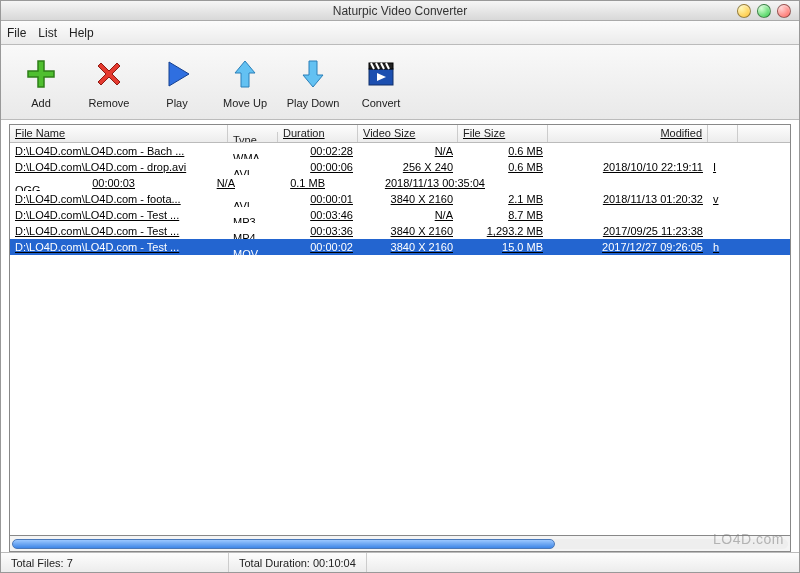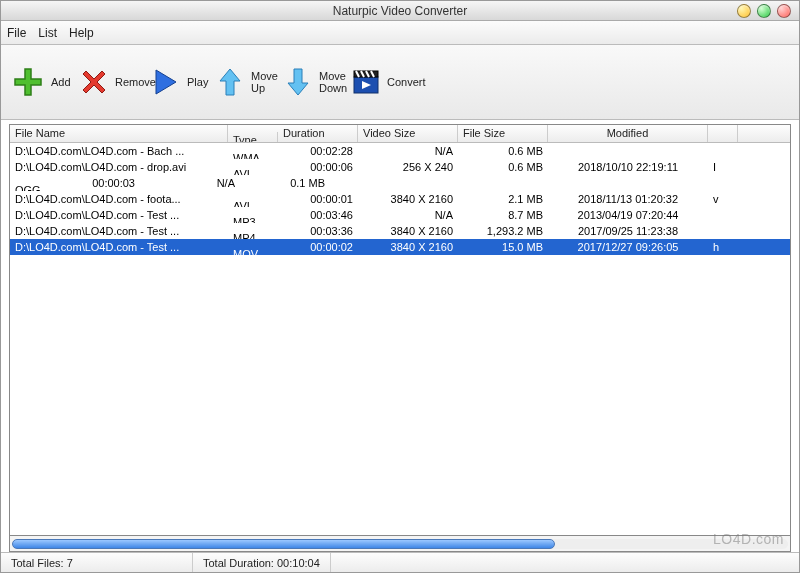--- a/index.html
+++ b/index.html
@@ -64,21 +64,21 @@
     background: linear-gradient(#f9f9f9, #e9e9e9);
     border-bottom: 1px solid #bbb;
     display: flex;
     align-items: center;
     padding: 6px 8px;
     gap: 4px;
   }
   .tool-item {
     width: 64px;
     display: flex;
-    flex-direction: row;
+    flex-direction: column;
     align-items: center;
     gap: 4px;
     font-size: 11px;
     color: #222;
   }
   .tool-icon {
     width: 38px; height: 38px;
     display: flex;
     align-items: center;
     justify-content: center;
@@ -90,20 +90,21 @@
     flex-direction: column;
     overflow: hidden;
   }
   .listview {
     flex: 1;
     border: 1px solid #888;
     background: #fff;
     overflow: hidden;
     display: flex;
     flex-direction: column;
+    text-decoration: underline;
   }
   .list-header {
     display: flex;
     height: 18px;
     background: linear-gradient(#fdfdfd, #ececec);
     border-bottom: 1px solid #bbb;
     font-size: 11px;
     color: #222;
   }
   .list-header .col {
@@ -131,21 +132,21 @@
   .row .col {
     padding: 0 5px;
     overflow: hidden;
     text-overflow: ellipsis;
   }
   .col-filename { width: 218px; text-align: left; }
   .col-type     { width: 50px;  text-align: left; margin-top: 7px; }
   .col-duration { width: 80px;  text-align: right; }
   .col-vsize    { width: 100px; text-align: right; }
   .col-fsize    { width: 90px;  text-align: right; }
-  .col-modified { width: 160px; text-align: center; }
+  .col-modified { width: 160px; text-align: right; }
   .col-extra    { width: 30px;  text-align: left; }
   .list-header .col-duration,
   .list-header .col-vsize,
   .list-header .col-fsize { text-align: left; }
   .scrollbar-h {
     height: 16px;
     border: 1px solid #888;
     border-top: none;
     background: #f4f4f4;
     display: flex;
@@ -177,21 +178,21 @@
     font-size: 11px;
     color: #222;
   }
   .status-cell {
     padding: 0 10px;
     border-right: 1px solid #ccc;
     height: 100%;
     display: flex;
     align-items: center;
   }
-  .status-cell:first-child { width: 192px; }
+  .status-cell:first-child { width: 228px; }
   .watermark {
     position: absolute;
     right: 16px;
     bottom: 26px;
     font-size: 14px;
     color: rgba(120,120,120,0.5);
     font-weight: 300;
     letter-spacing: 0.5px;
   }
 </style>
@@ -247,21 +248,21 @@
         </svg>
       </div>
       <span>Move Up</span>
     </div>
     <div class="tool-item">
       <div class="tool-icon">
         <svg width="34" height="34" viewBox="0 0 34 34">
           <path d="M17 30 L27 18 H21 V4 H13 V18 H7 Z" fill="#63c1f2" stroke="#2a7fb8" stroke-width="1"></path>
         </svg>
       </div>
-      <span>Move Down</span>
+      <span>Play Down</span>
     </div>
     <div class="tool-item">
       <div class="tool-icon">
         <svg width="34" height="34" viewBox="0 0 34 34">
           <rect x="5" y="12" width="24" height="16" fill="#1c4fb0" stroke="#10306a"></rect>
           <rect x="5" y="6" width="24" height="6" fill="#222" stroke="#000"></rect>
           <path d="M7 6 L10 12 M12 6 L15 12 M17 6 L20 12 M22 6 L25 12" stroke="#fff" stroke-width="2"></path>
           <path d="M13 16 L22 20 L13 24 Z" fill="#fff"></path>
         </svg>
       </div>
@@ -296,38 +297,38 @@
             <div class="col col-vsize">256 X 240</div>
             <div class="col col-fsize">0.6 MB</div>
             <div class="col col-modified">2018/10/10 22:19:11</div>
             <div class="col col-extra">I</div>
           </div>
           <div class="row">
             <div class="col col-type">OGG</div>
             <div class="col col-duration">00:00:03</div>
             <div class="col col-vsize">N/A</div>
             <div class="col col-fsize">0.1 MB</div>
+            <div class="col col-modified">2018/11/13 00:35:04</div>
             <div class="col col-extra"></div>
           </div>
           <div class="row">
             <div class="col col-filename">D:\LO4D.com\LO4D.com - foota...</div>
             <div class="col col-type">AVI</div>
             <div class="col col-duration">00:00:01</div>
             <div class="col col-vsize">3840 X 2160</div>
             <div class="col col-fsize">2.1 MB</div>
             <div class="col col-modified">2018/11/13 01:20:32</div>
             <div class="col col-extra">v</div>
           </div>
           <div class="row">
             <div class="col col-filename">D:\LO4D.com\LO4D.com - Test ...</div>
             <div class="col col-type">MP3</div>
             <div class="col col-duration">00:03:46</div>
             <div class="col col-vsize">N/A</div>
             <div class="col col-fsize">8.7 MB</div>
-            <div class="col col-modified">2013/04/19 07:20:44</div>
             <div class="col col-extra"></div>
           </div>
           <div class="row">
             <div class="col col-filename">D:\LO4D.com\LO4D.com - Test ...</div>
             <div class="col col-type">MP4</div>
             <div class="col col-duration">00:03:36</div>
             <div class="col col-vsize">3840 X 2160</div>
             <div class="col col-fsize">1,293.2 MB</div>
             <div class="col col-modified">2017/09/25 11:23:38</div>
             <div class="col col-extra"></div>

